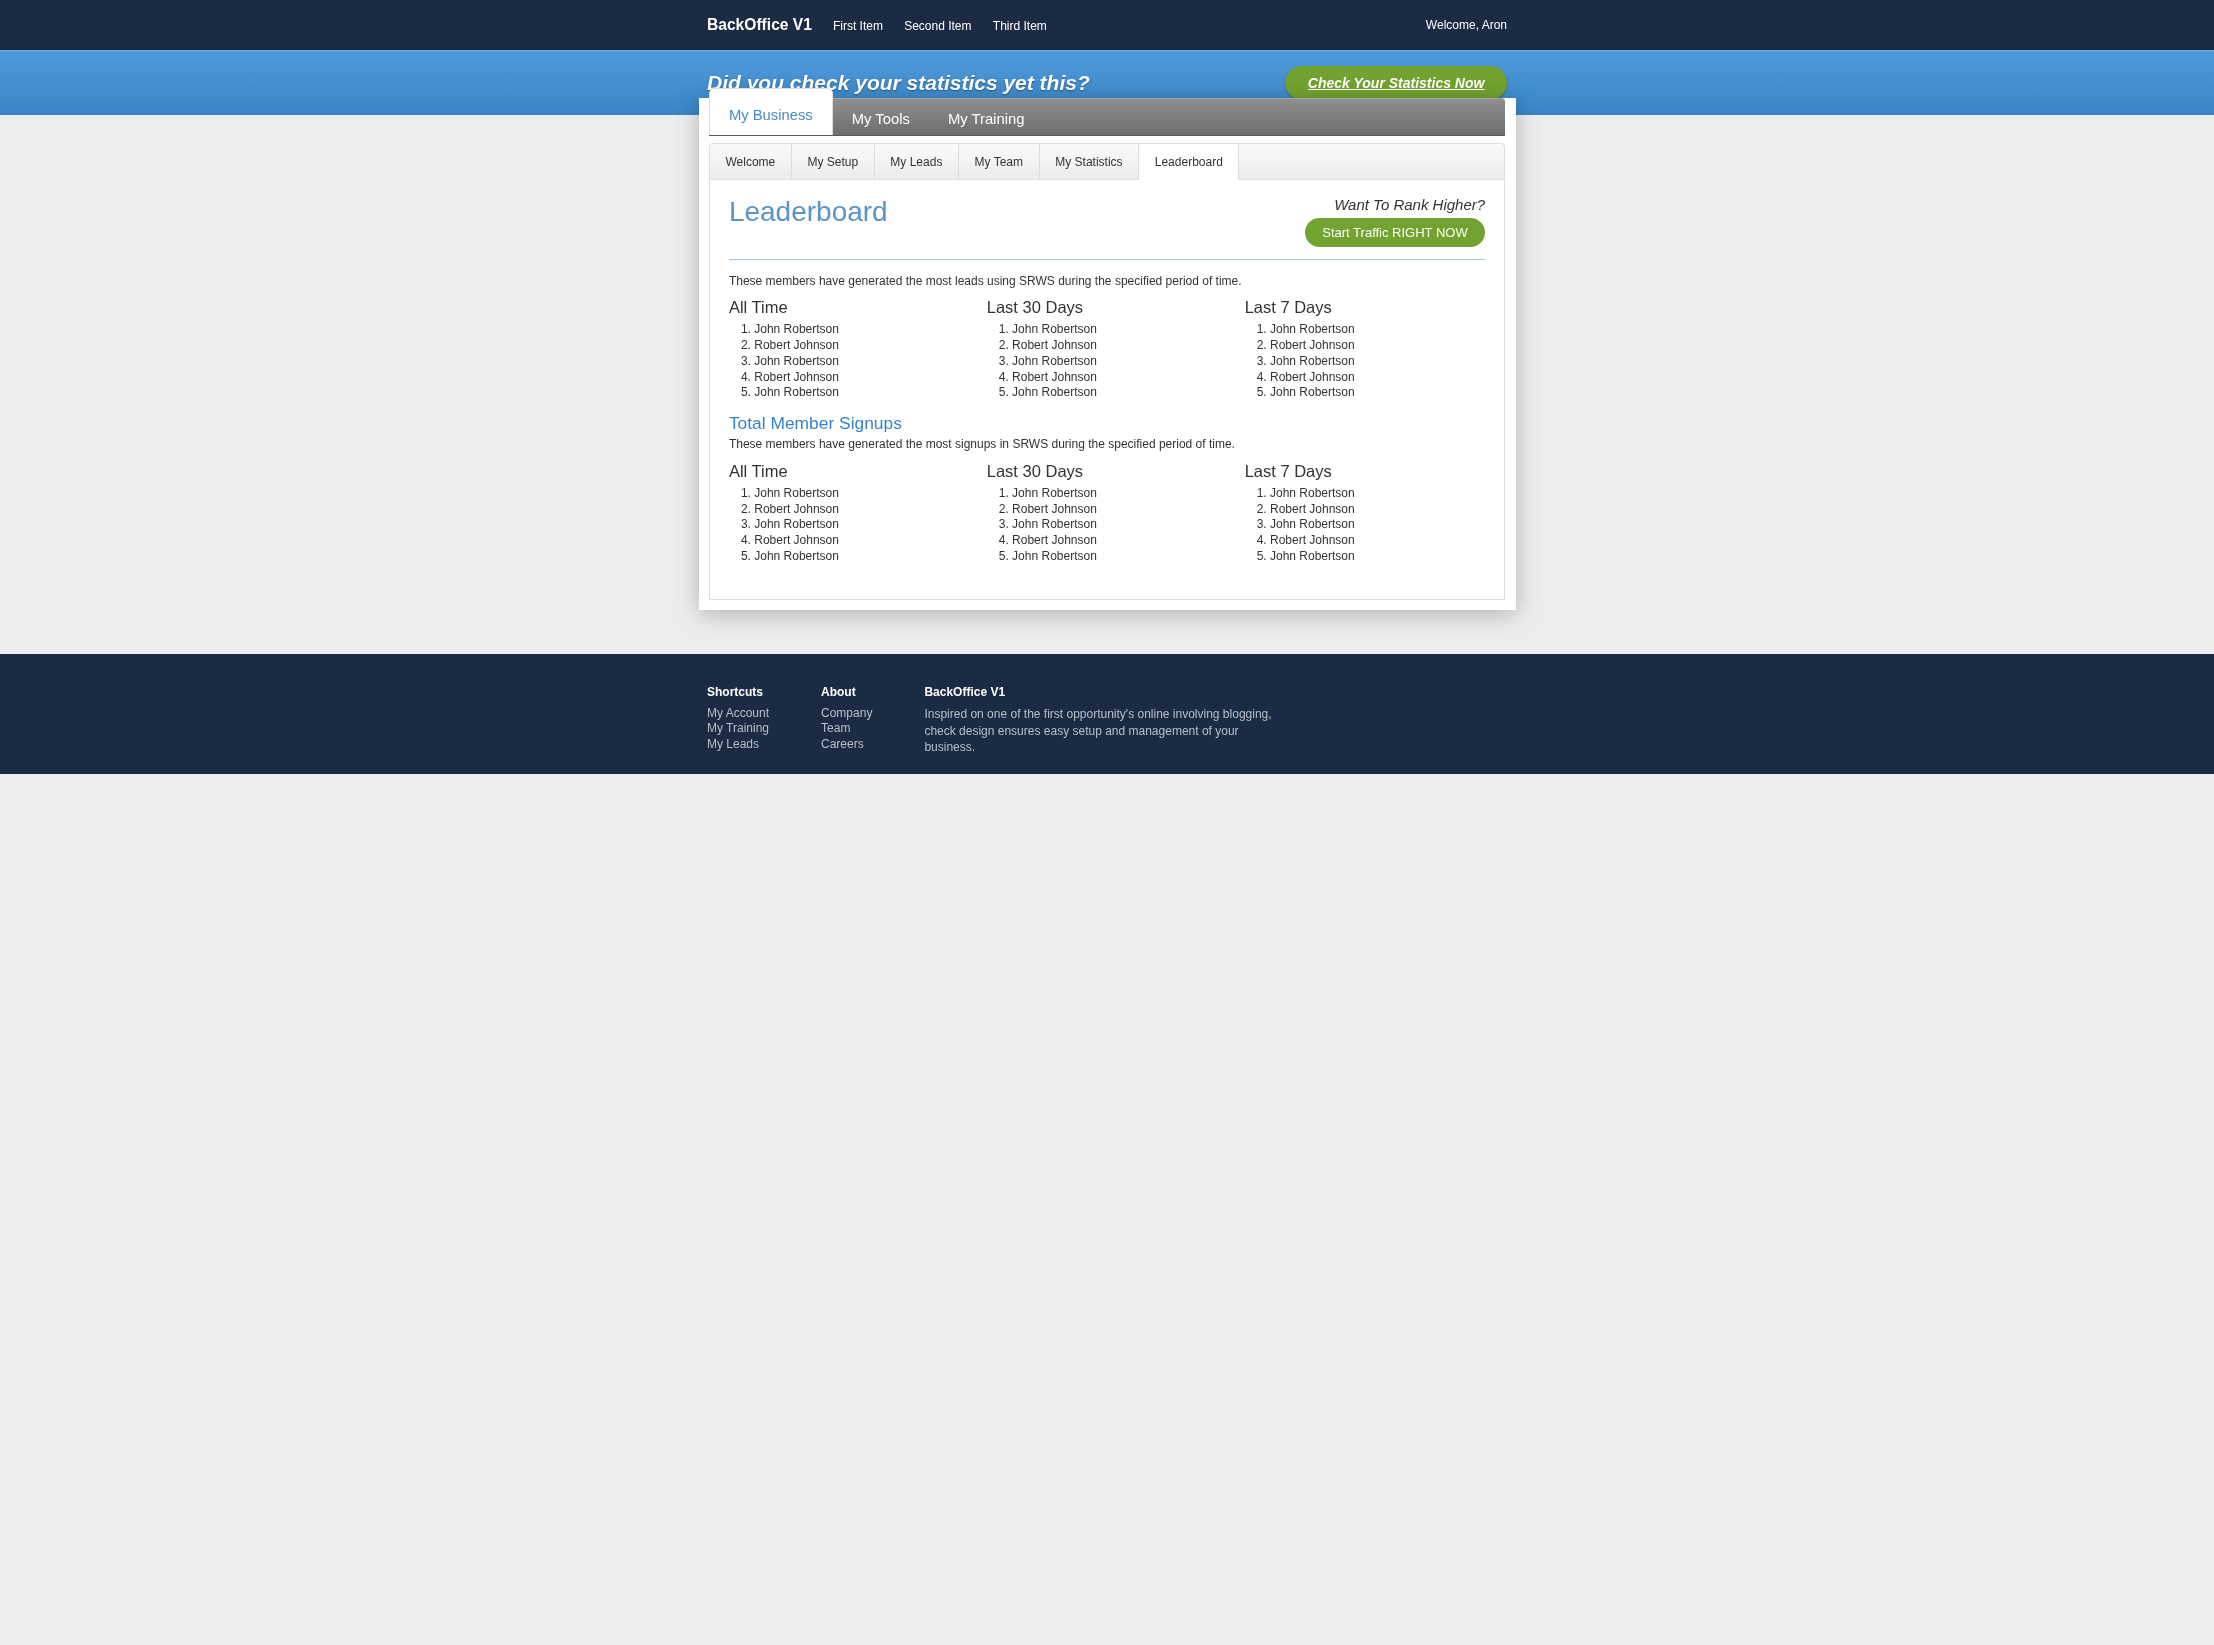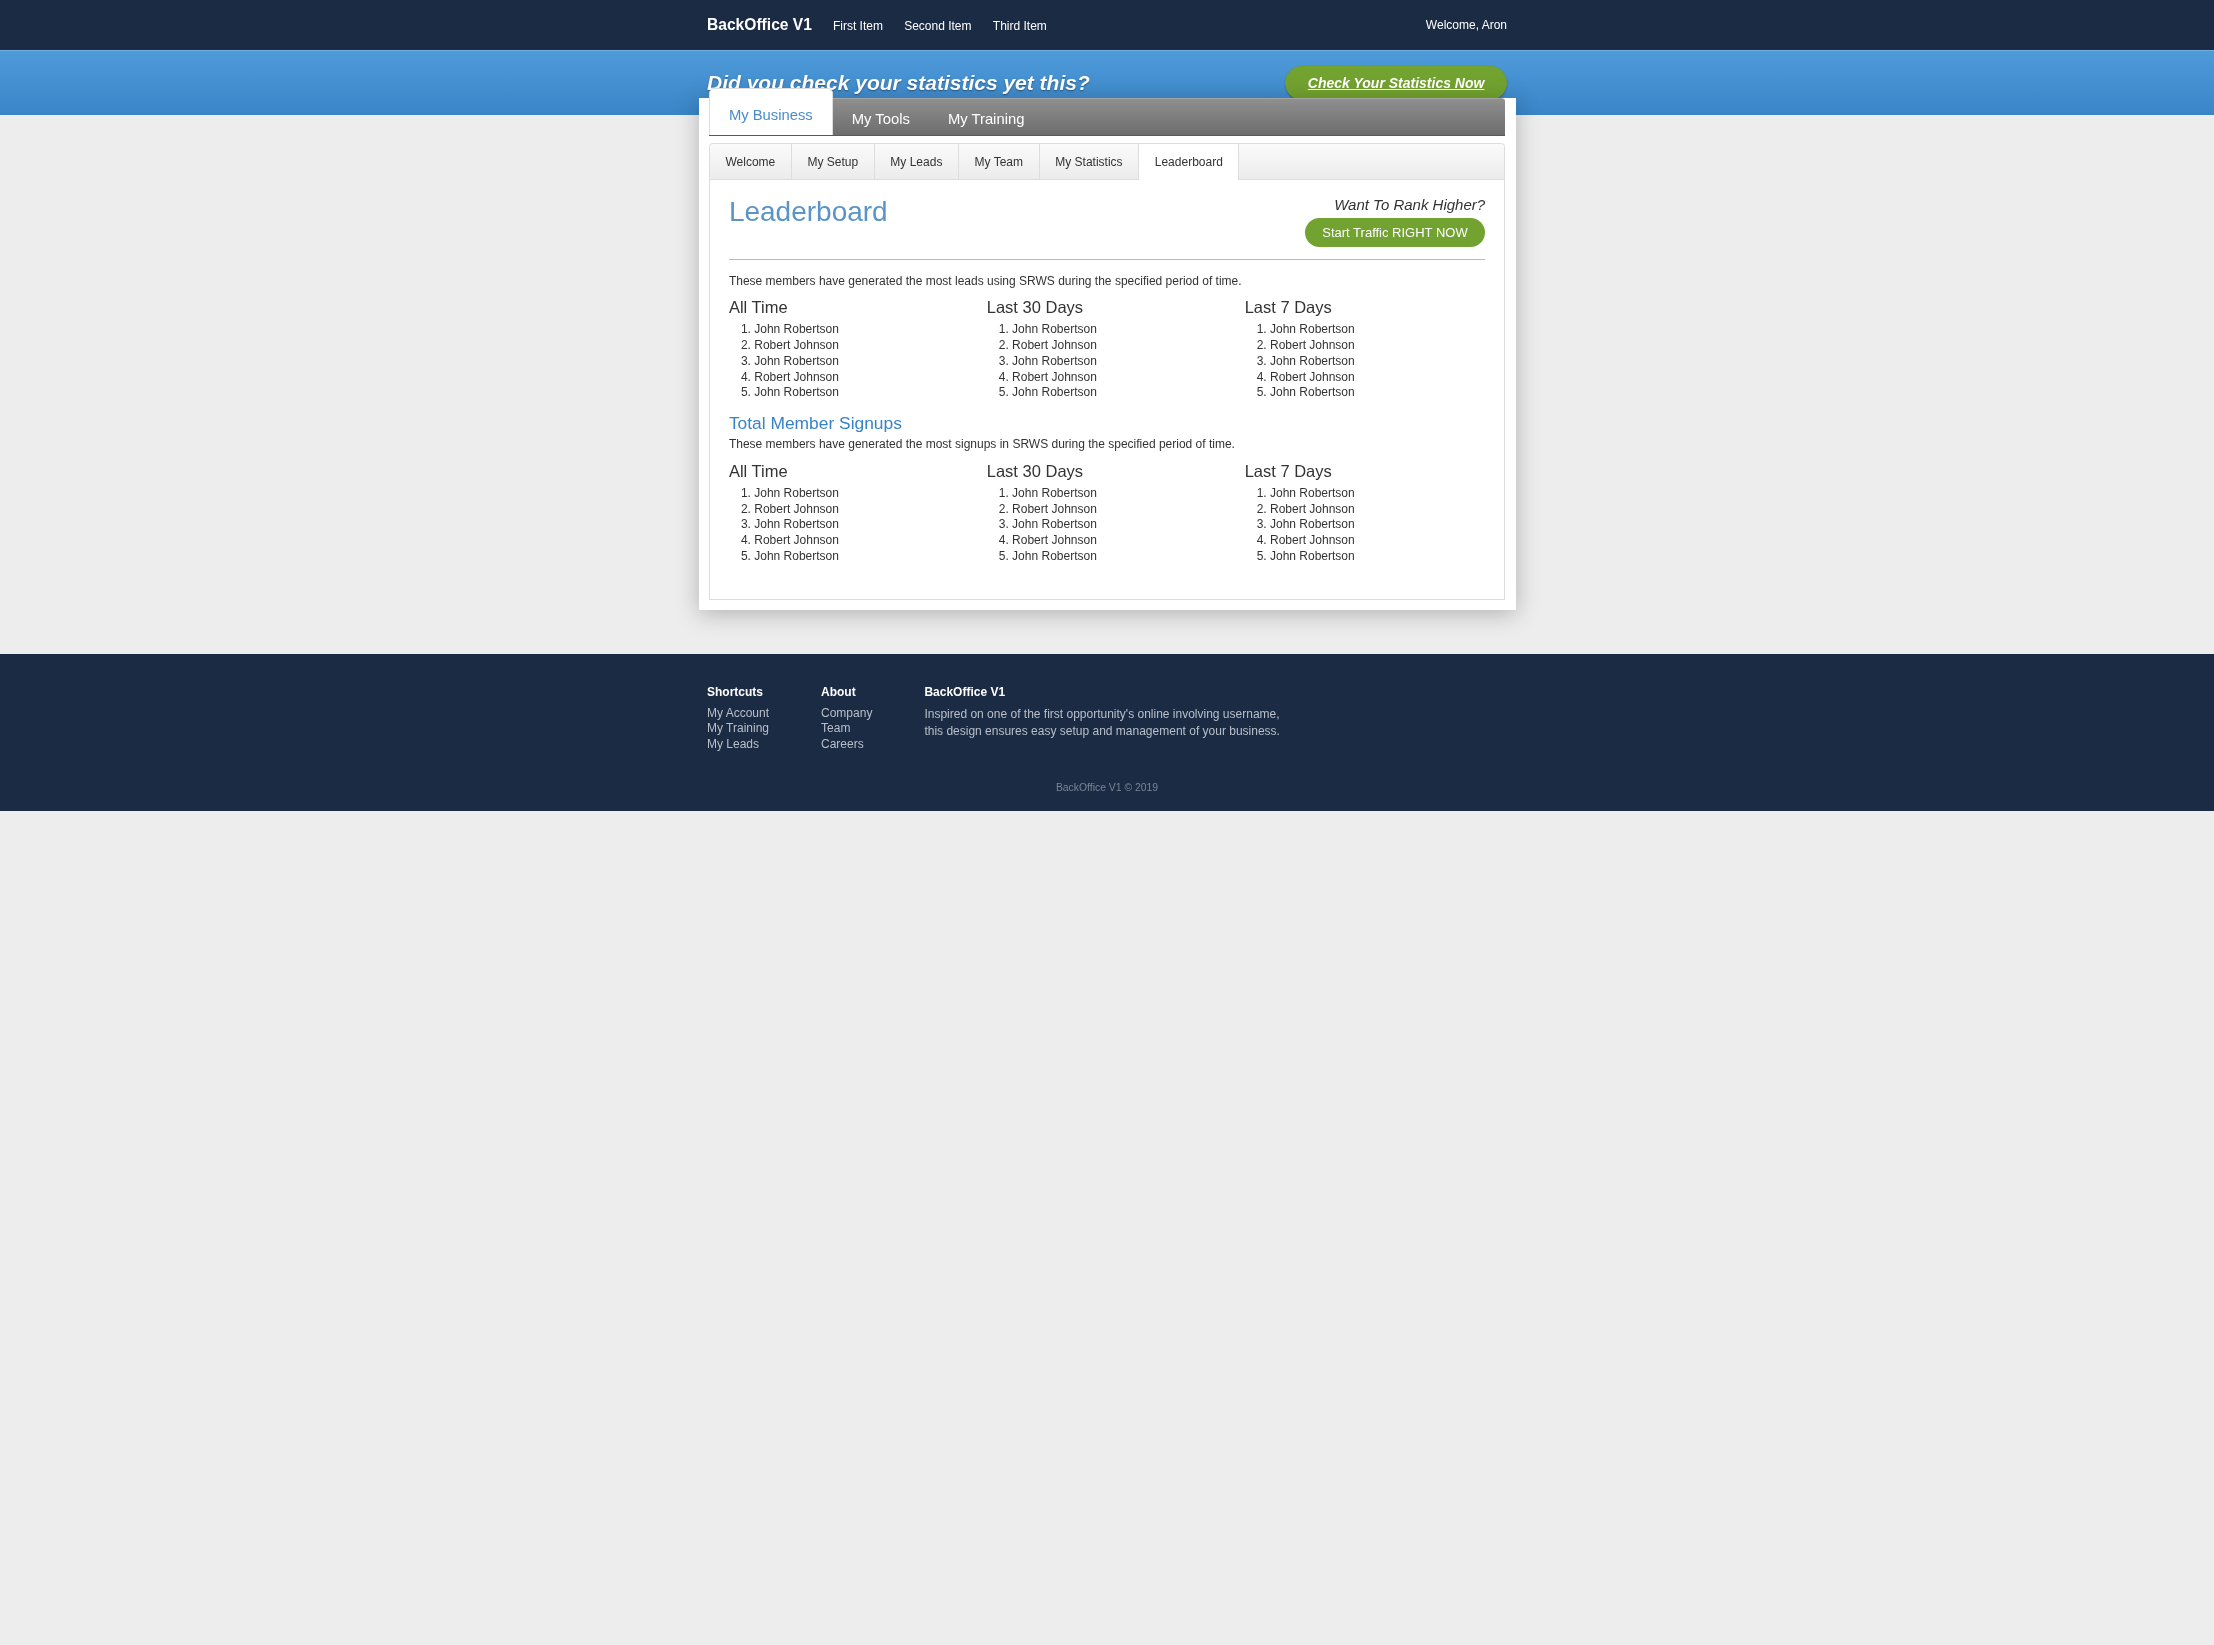--- a/index.html
+++ b/index.html
@@ -187,18 +187,17 @@
       <a href="#">My Leads</a>
     </div>
     <div class="foot-col">
       <h5>About</h5>
       <a href="#">Company</a>
       <a href="#">Team</a>
       <a href="#">Careers</a>
     </div>
     <div class="foot-col foot-about">
       <h5>BackOffice V1</h5>
-      <p>Inspired on one of the first opportunity's online involving username, this design ensures easy setup and management of your business.</p>
-    </div>
-  </div>
-  <div class="foot-bottom">BackOffice V1 © 2019</div>
+      <p>Inspired on one of the first opportunity's online involving blogging, check design ensures easy setup and management of your business.</p>
+    </div>
+  </div>
 </footer>
 
 
 </body></html>

